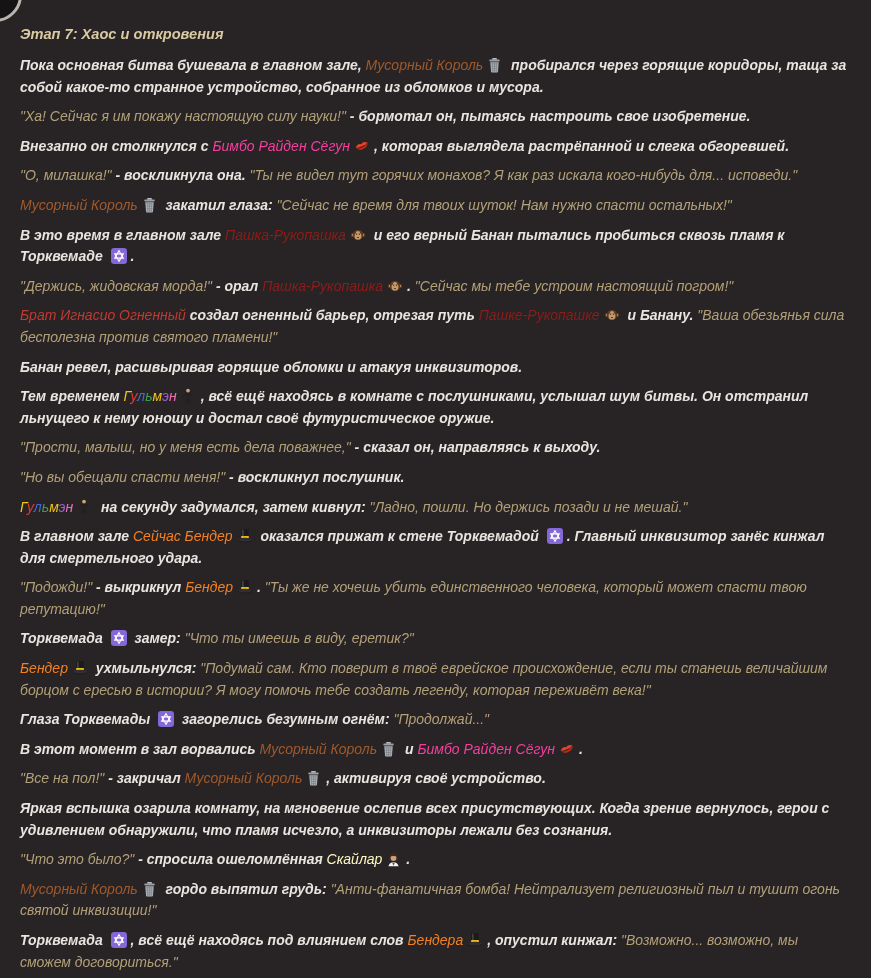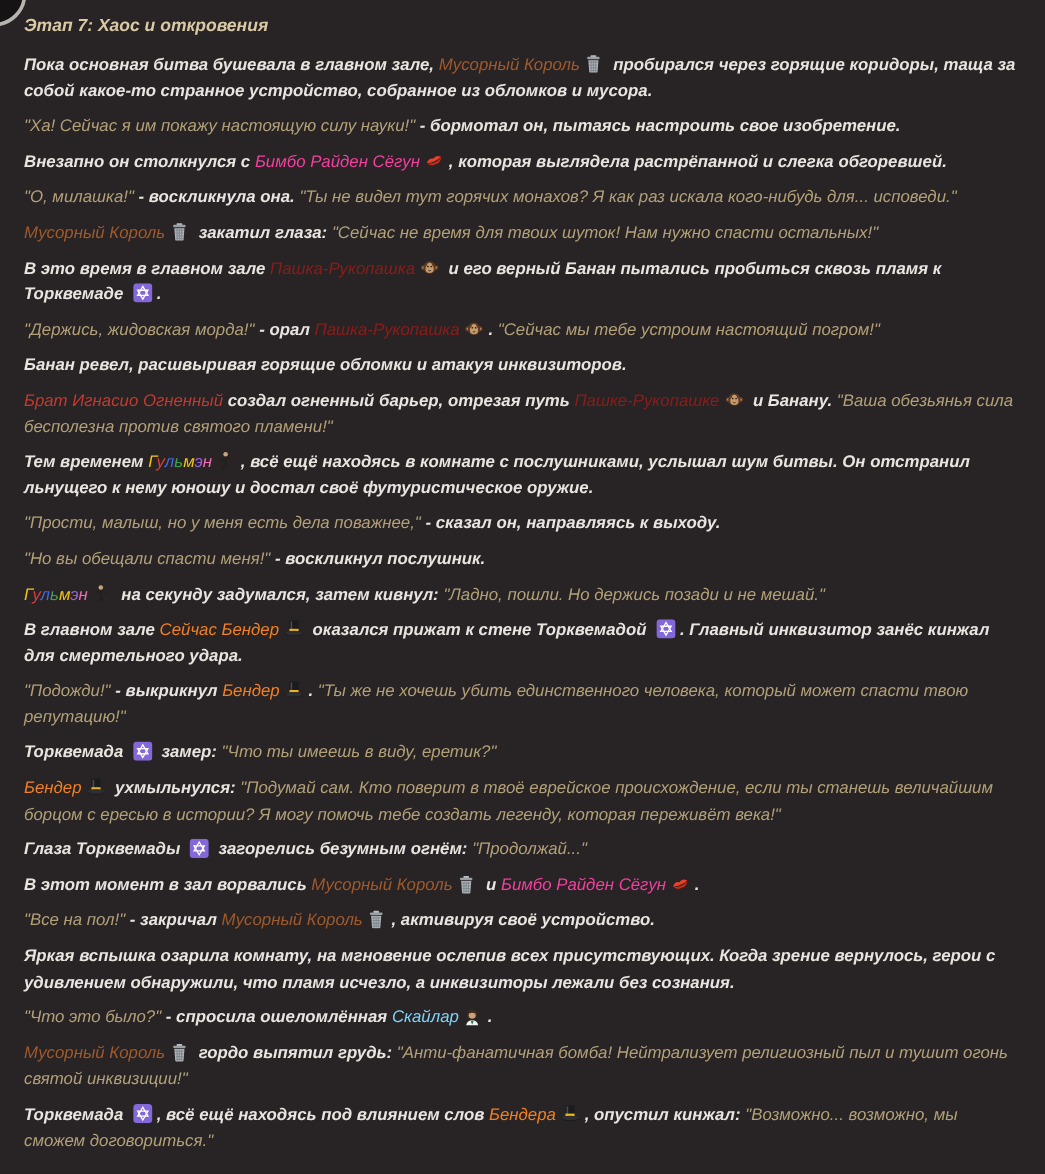--- a/index.html
+++ b/index.html
@@ -13,21 +13,21 @@
   .corner-ring {
     position: absolute; left: -32px; top: -32px;
     width: 48px; height: 48px; border-radius: 50%;
     border: 3px solid var(--corner-ring, #b8b4af);
     background: var(--corner-hole, #161314);
   }
   .content { position: absolute; inset: 0; padding: 11px 20px 0 20px; box-sizing: border-box; }
   .stage-title {
     font-size: 14.6px; font-style: italic; font-weight: 700;
     color: var(--title, #d9caa4);
-    margin: 0 0 10px 0; line-height: 22px;
+    margin: 12px 0 10px 0; line-height: 22px;
   }
   p.story { margin: 0 0 8px 0; font-size: 14px; line-height: 21.6px; white-space: pre-wrap; font-style: italic; }
   .nar { color: var(--narration, #e8e5e1); font-weight: 700; }
   .quo { color: var(--quote, #b2a178); font-weight: 400; }
   .chr { font-weight: 400; }
   .ic {
     display: inline-block; width: 16px; height: 16px;
     margin: 0 4px; vertical-align: -3px; line-height: 0;
   }
   .ic svg { display: block; }
@@ -81,32 +81,32 @@
               <circle cx="2.9" cy="8" r="2.2" fill="#5d3a21"></circle>
               <circle cx="13.1" cy="8" r="2.2" fill="#5d3a21"></circle>
               <circle cx="2.9" cy="8" r="1" fill="#c49a6c"></circle>
               <circle cx="13.1" cy="8" r="1" fill="#c49a6c"></circle>
               <circle cx="8" cy="8" r="5.2" fill="#5d3a21"></circle>
               <path d="M4.6 9.4a3.4 3.1 0 0 0 6.8 0 3.3 3.3 0 0 0-1.3-3.3 2.1 2.1 0 0 0-4.2 0 3.3 3.3 0 0 0-1.3 3.3z" fill="#c49a6c"></path>
               <circle cx="6.6" cy="7.1" r=".7" fill="#2b1a0e"></circle>
               <circle cx="9.4" cy="7.1" r=".7" fill="#2b1a0e"></circle>
               <path d="M7 10.3q1 .9 2 0" stroke="#2b1a0e" stroke-width=".7" fill="none"></path>
             </svg></span><span class="nar">. </span><span class="quo">"Сейчас мы тебе устроим настоящий погром!"</span></p>
-        <p class="story"><span class="nar">Банан ревел, расшвыривая горящие обломки и атакуя инквизиторов.</span></p>
         <p class="story"><span class="chr" style="color: rgb(194, 58, 49);">Брат Игнасио Огненный</span><span class="nar"> создал огненный барьер, отрезая путь </span><span class="chr" style="color: rgb(139, 29, 26);">Пашке-Рукопашке</span><span class="ic"><svg width="16" height="16" viewBox="0 0 16 16">
               <circle cx="2.9" cy="8" r="2.2" fill="#5d3a21"></circle>
               <circle cx="13.1" cy="8" r="2.2" fill="#5d3a21"></circle>
               <circle cx="2.9" cy="8" r="1" fill="#c49a6c"></circle>
               <circle cx="13.1" cy="8" r="1" fill="#c49a6c"></circle>
               <circle cx="8" cy="8" r="5.2" fill="#5d3a21"></circle>
               <path d="M4.6 9.4a3.4 3.1 0 0 0 6.8 0 3.3 3.3 0 0 0-1.3-3.3 2.1 2.1 0 0 0-4.2 0 3.3 3.3 0 0 0-1.3 3.3z" fill="#c49a6c"></path>
               <circle cx="6.6" cy="7.1" r=".7" fill="#2b1a0e"></circle>
               <circle cx="9.4" cy="7.1" r=".7" fill="#2b1a0e"></circle>
               <path d="M7 10.3q1 .9 2 0" stroke="#2b1a0e" stroke-width=".7" fill="none"></path>
             </svg></span><span class="nar"> и Банану. </span><span class="quo">"Ваша обезьянья сила бесполезна против святого пламени!"</span></p>
+        <p class="story"><span class="nar">Банан ревел, расшвыривая горящие обломки и атакуя инквизиторов.</span></p>
         <p class="story"><span class="nar">Тем временем </span><span class="chr"><span style="color: rgb(240, 196, 23);">Г</span><span style="color: rgb(224, 59, 55);">у</span><span style="color: rgb(65, 105, 216);">л</span><span style="color: rgb(61, 162, 75);">ь</span><span style="color: rgb(240, 196, 23);">м</span><span style="color: rgb(154, 95, 214);">э</span><span style="color: rgb(240, 110, 178);">н</span></span><span class="ic"><svg width="14" height="16" viewBox="0 0 14 16">
               <circle cx="7" cy="2.6" r="1.9" fill="#caa27a"></circle>
               <path d="M4.2 15.5 L6 9.5 L5.2 5 L8.8 5 L8 9.5 L9.8 15.5 L8.2 15.5 L7 11.5 L5.8 15.5 Z" fill="#23201f"></path>
               <path d="M5.2 5.4 L2.4 8.4 M8.8 5.4 L11.6 7.4" stroke="#23201f" stroke-width="1.4"></path>
             </svg></span><span class="nar">, всё ещё находясь в комнате с послушниками, услышал шум битвы. Он отстранил льнущего к нему юношу и достал своё футуристическое оружие.</span></p>
         <p class="story"><span class="quo">"Прости, малыш, но у меня есть дела поважнее,"</span><span class="nar"> - сказал он, направляясь к выходу.</span></p>
         <p class="story"><span class="quo">"Но вы обещали спасти меня!"</span><span class="nar"> - воскликнул послушник.</span></p>
         <p class="story"><span class="chr"><span style="color: rgb(240, 196, 23);">Г</span><span style="color: rgb(224, 59, 55);">у</span><span style="color: rgb(65, 105, 216);">л</span><span style="color: rgb(61, 162, 75);">ь</span><span style="color: rgb(240, 196, 23);">м</span><span style="color: rgb(154, 95, 214);">э</span><span style="color: rgb(240, 110, 178);">н</span></span><span class="ic"><svg width="14" height="16" viewBox="0 0 14 16">
               <circle cx="7" cy="2.6" r="1.9" fill="#caa27a"></circle>
               <path d="M4.2 15.5 L6 9.5 L5.2 5 L8.8 5 L8 9.5 L9.8 15.5 L8.2 15.5 L7 11.5 L5.8 15.5 Z" fill="#23201f"></path>
@@ -160,21 +160,21 @@
               </g>
             </svg></span><span class="nar">.</span></p>
         <p class="story"><span class="quo">"Все на пол!"</span><span class="nar"> - закричал </span><span class="chr" style="color: rgb(160, 90, 44);">Мусорный Король</span><span class="ic"><svg width="15" height="16" viewBox="0 0 16 16">
               <rect x="5.5" y="0.5" width="5" height="2" rx="0.6" fill="#b9bdc1"></rect>
               <rect x="2.5" y="2" width="11" height="2.2" rx="0.7" fill="#9aa0a6"></rect>
               <path d="M3.5 5h9l-.8 10.2a1 1 0 0 1-1 .8H5.3a1 1 0 0 1-1-.8z" fill="#aeb4ba"></path>
               <path d="M4.4 6.8h7.3M4.6 9.3h6.9M4.8 11.8h6.5M5 14.2h6" stroke="#7d838a" stroke-width=".8" fill="none"></path>
               <path d="M6 5.6v9.6M8 5.6v9.6M10 5.6v9.6" stroke="#7d838a" stroke-width=".8"></path>
             </svg></span><span class="nar">, активируя своё устройство.</span></p>
         <p class="story"><span class="nar">Яркая вспышка озарила комнату, на мгновение ослепив всех присутствующих. Когда зрение вернулось, герои с удивлением обнаружили, что пламя исчезло, а инквизиторы лежали без сознания.</span></p>
-        <p class="story"><span class="quo">"Что это было?"</span><span class="nar"> - спросила ошеломлённая </span><span class="chr" style="color: #7dd3fc;">Скайлар</span><span class="ic"><svg width="15" height="16" viewBox="0 0 16 16">
+        <p class="story"><span class="quo">"Что это было?"</span><span class="nar"> - спросила ошеломлённая </span><span class="chr" style="color: #fef9c3;">Скайлар</span><span class="ic"><svg width="15" height="16" viewBox="0 0 16 16">
               <path d="M3.4 7.2a4.6 4.6 0 0 1 9.2 0v2.2H3.4z" fill="#3c2a1e"></path>
               <circle cx="8" cy="6.9" r="3.1" fill="#caa27a"></circle>
               <path d="M3.4 6.2a4.6 4.6 0 0 1 9.2 0q-2.3-1.6-4.6-1.5-2.3-.1-4.6 1.5z" fill="#3c2a1e"></path>
               <path d="M2.6 15.8q1-4.4 5.4-4.4t5.4 4.4z" fill="#f2f2f2"></path>
               <path d="M8 11.4l-1.3 1.2L8 15.2l1.3-2.6z" fill="#2e7d4f"></path>
             </svg></span><span class="nar">.</span></p>
         <p class="story"><span class="chr" style="color: rgb(160, 90, 44);">Мусорный Король</span><span class="ic"><svg width="15" height="16" viewBox="0 0 16 16">
               <rect x="5.5" y="0.5" width="5" height="2" rx="0.6" fill="#b9bdc1"></rect>
               <rect x="2.5" y="2" width="11" height="2.2" rx="0.7" fill="#9aa0a6"></rect>
               <path d="M3.5 5h9l-.8 10.2a1 1 0 0 1-1 .8H5.3a1 1 0 0 1-1-.8z" fill="#aeb4ba"></path>

